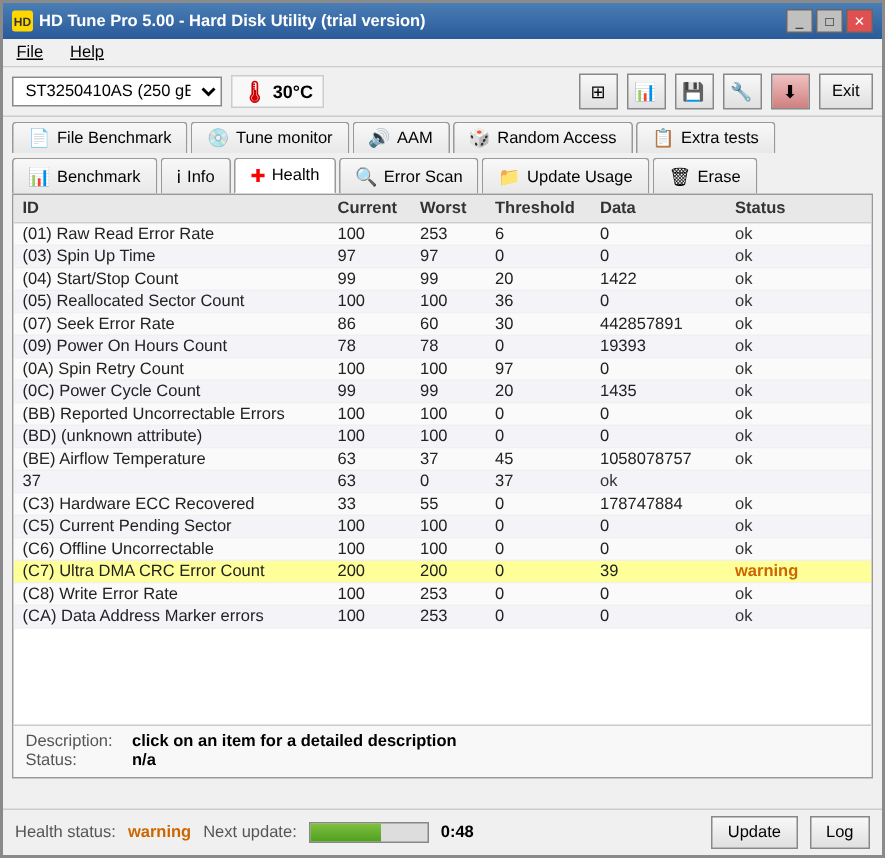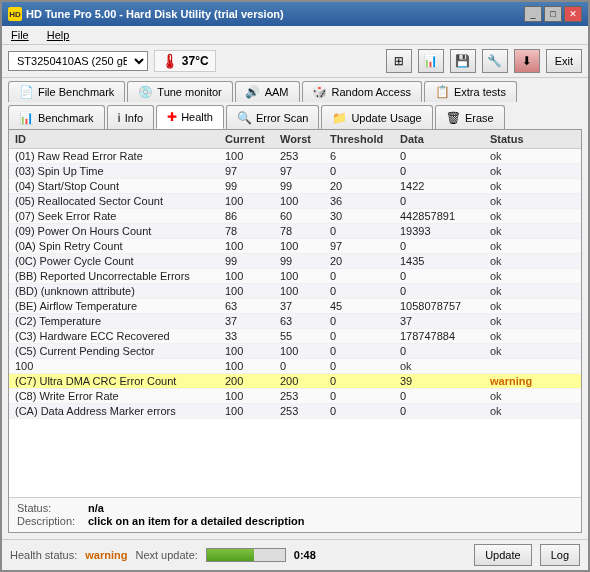--- a/index.html
+++ b/index.html
@@ -150,21 +150,21 @@
       z-index: 2;
       position: relative;
     }
     .tab-icon {
       font-size: 12px;
     }
     .content-area {
       flex: 1;
       background: white;
       border: 1px solid #999;
-      margin: 0 6px 6px 6px;
+      margin: 0 6px 20px 6px;
       display: flex;
       flex-direction: column;
       overflow: hidden;
     }
     .table-header {
       display: grid;
       grid-template-columns: 210px 55px 50px 70px 90px 65px;
       background: #e8e8e8;
       border-bottom: 1px solid #ccc;
       padding: 2px 4px;
@@ -262,21 +262,21 @@
     <span class="menu-item">File</span>
     <span class="menu-item">Help</span>
   </div>
 
   <div class="toolbar">
     <select class="disk-selector">
       <option>ST3250410AS (250 gB)</option>
     </select>
     <div class="temp-badge">
       <span class="temp-icon">🌡</span>
-      <span>37°C</span>
+      <span>30°C</span>
     </div>
     <div class="toolbar-spacer"></div>
     <button class="toolbar-btn">⊞</button>
     <button class="toolbar-btn">📊</button>
     <button class="toolbar-btn">💾</button>
     <button class="toolbar-btn">🔧</button>
     <button class="toolbar-btn" style="background: linear-gradient(to bottom, #f0c0c0, #d08080);">⬇</button>
     <button class="exit-btn">Exit</button>
   </div>
 
@@ -424,21 +424,20 @@
   </div>
         <div class="table-row">
     <div class="td">(BE) Airflow Temperature</div>
     <div class="td">63</div>
     <div class="td">37</div>
     <div class="td">45</div>
     <div class="td">1058078757</div>
     <div class="td status-ok">ok</div>
   </div>
         <div class="table-row">
-    <div class="td">(C2) Temperature</div>
     <div class="td">37</div>
     <div class="td">63</div>
     <div class="td">0</div>
     <div class="td">37</div>
     <div class="td status-ok">ok</div>
   </div>
         <div class="table-row">
     <div class="td">(C3) Hardware ECC Recovered</div>
     <div class="td">33</div>
     <div class="td">55</div>
@@ -448,20 +447,21 @@
   </div>
         <div class="table-row">
     <div class="td">(C5) Current Pending Sector</div>
     <div class="td">100</div>
     <div class="td">100</div>
     <div class="td">0</div>
     <div class="td">0</div>
     <div class="td status-ok">ok</div>
   </div>
         <div class="table-row">
+    <div class="td">(C6) Offline Uncorrectable</div>
     <div class="td">100</div>
     <div class="td">100</div>
     <div class="td">0</div>
     <div class="td">0</div>
     <div class="td status-ok">ok</div>
   </div>
         <div class="table-row warning-row">
     <div class="td">(C7) Ultra DMA CRC Error Count</div>
     <div class="td">200</div>
     <div class="td">200</div>
@@ -482,26 +482,26 @@
     <div class="td">100</div>
     <div class="td">253</div>
     <div class="td">0</div>
     <div class="td">0</div>
     <div class="td status-ok">ok</div>
   </div>
       </div>
 
     <div class="description-area">
       <div class="desc-line">
+        <span class="desc-label">Description:</span>
+        <span class="desc-value">click on an item for a detailed description</span>
+      </div>
+      <div class="desc-line">
         <span class="desc-label">Status:</span>
         <span class="desc-value">n/a</span>
-      </div>
-      <div class="desc-line">
-        <span class="desc-label">Description:</span>
-        <span class="desc-value">click on an item for a detailed description</span>
       </div>
     </div>
   </div>
 
   <div class="status-bar">
     <span class="health-label">Health status:</span>
     <span class="health-value-warning">warning</span>
     <span class="next-update-label">Next update:</span>
     <div class="progress-bar-container">
       <div class="progress-bar-fill" id="progress-fill" style="width: 60%;"></div>

